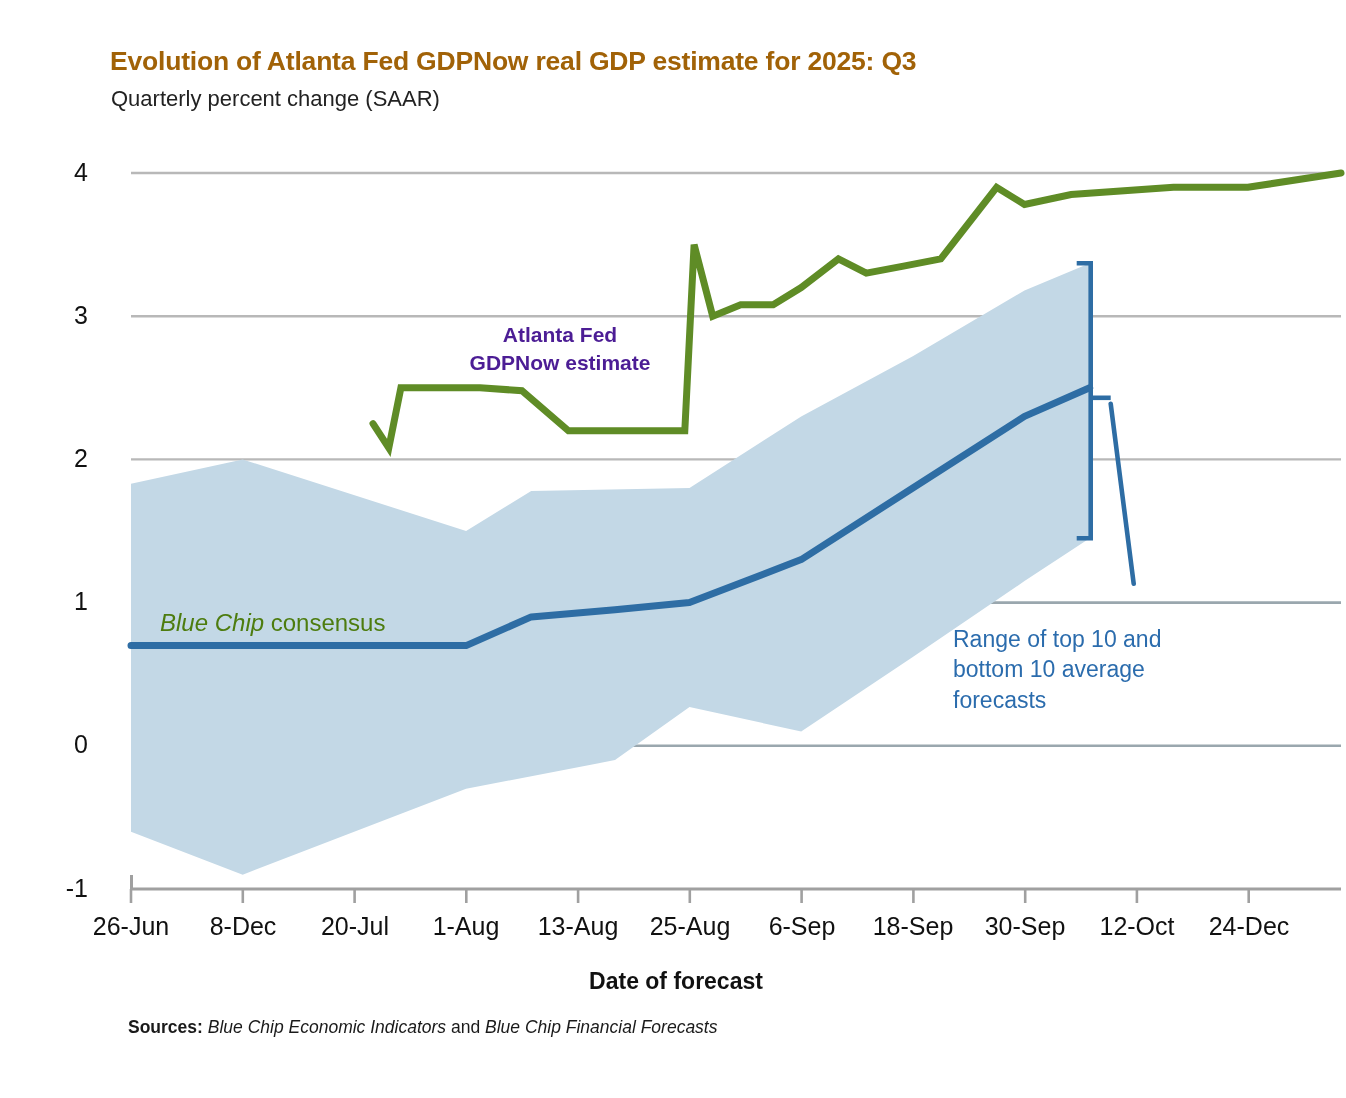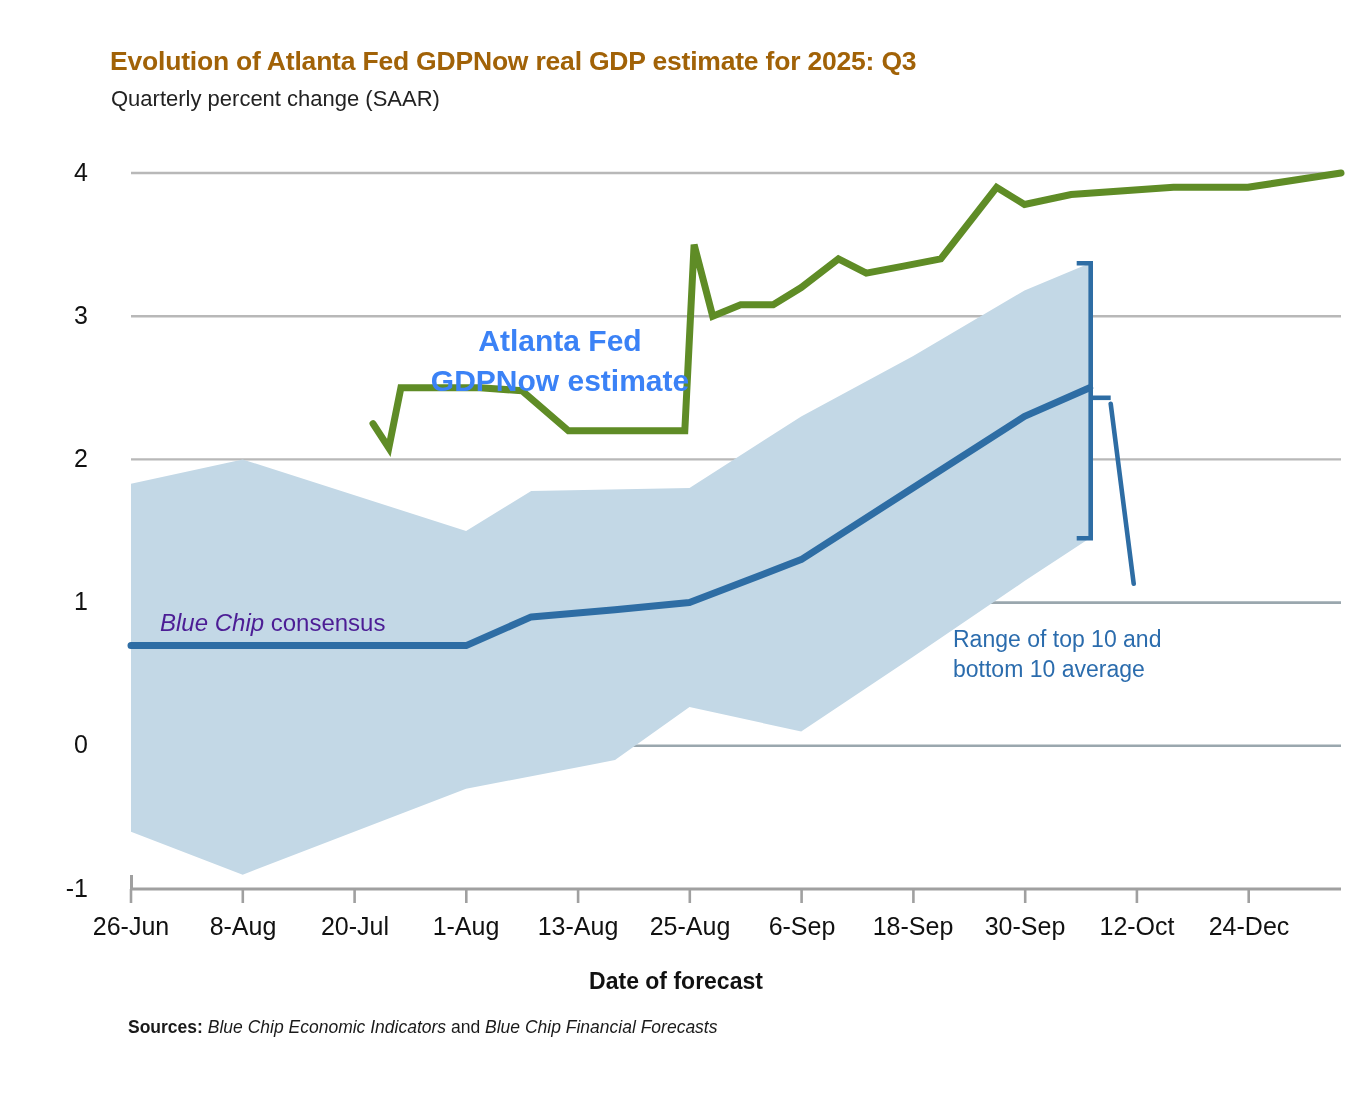--- a/index.html
+++ b/index.html
@@ -5,23 +5,23 @@
 <style>
   html,body{margin:0;padding:0;background:#ffffff;}
   body{width:1346px;height:1098px;font-family:"Liberation Sans",sans-serif;color:#1a1a1a;overflow:hidden;position:relative;}
   #figure{position:absolute;left:0;top:0;width:1346px;height:1098px;}
   .title{position:absolute;left:110px;top:46px;font-size:26.5px;font-weight:bold;letter-spacing:-0.2px;color:#a16207;white-space:nowrap;}
   .subtitle{position:absolute;left:111px;top:86px;font-size:22px;font-weight:normal;color:#222222;white-space:nowrap;}
   #plot{position:absolute;left:0;top:0;width:1346px;height:1098px;}
   .ytick{position:absolute;font-size:25px;font-weight:normal;color:#111111;text-align:right;width:60px;}
   .xtick{position:absolute;font-size:25px;font-weight:normal;color:#111111;text-align:center;white-space:nowrap;}
   .axlabel{position:absolute;font-size:23px;font-weight:bold;color:#111111;text-align:center;white-space:nowrap;}
-  .ann-green{position:absolute;font-size:30px;font-weight:bold;color:#3b82f6;text-align:center;line-height:1.32;white-space:nowrap;}
+  .ann-green{position:absolute;font-size:21px;font-weight:bold;color:#4c1d95;text-align:center;line-height:1.32;white-space:nowrap;}
   .ann-blue-band{position:absolute;font-size:23px;font-weight:normal;color:#2b6cad;text-align:left;line-height:1.32;}
-  .ann-blue-line{position:absolute;font-size:24px;font-weight:normal;color:#4c1d95;white-space:nowrap;}
+  .ann-blue-line{position:absolute;font-size:24px;font-weight:normal;color:#4d7c0f;white-space:nowrap;}
   .ann-blue-line i{font-style:italic;}
   .footnotes{position:absolute;left:128px;top:1014px;width:1205px;font-size:17.5px;line-height:1.56;color:#1a1a1a;}
   .footnotes b{font-weight:bold;}
   .footnotes i{font-style:italic;}
   .fnline{white-space:nowrap;}
 </style>
 </head>
 <body>
 
 <div id="figure">
@@ -77,21 +77,21 @@
   </svg>
 
   <div class="ytick" style="left:28px;top:158px;">4</div>
   <div class="ytick" style="left:28px;top:301px;">3</div>
   <div class="ytick" style="left:28px;top:444px;">2</div>
   <div class="ytick" style="left:28px;top:587px;">1</div>
   <div class="ytick" style="left:28px;top:730px;">0</div>
   <div class="ytick" style="left:28px;top:874px;">-1</div>
 
   <div class="xtick" style="left:61px;top:912px;width:140px;">26-Jun</div>
-  <div class="xtick" style="left:173px;top:912px;width:140px;">8-Aug</div>
+  <div class="xtick" style="left:173px;top:912px;width:140px;">8-Dec</div>
   <div class="xtick" style="left:285px;top:912px;width:140px;">20-Jul</div>
   <div class="xtick" style="left:396px;top:912px;width:140px;">1-Aug</div>
   <div class="xtick" style="left:508px;top:912px;width:140px;">13-Aug</div>
   <div class="xtick" style="left:620px;top:912px;width:140px;">25-Aug</div>
   <div class="xtick" style="left:732px;top:912px;width:140px;">6-Sep</div>
   <div class="xtick" style="left:843px;top:912px;width:140px;">18-Sep</div>
   <div class="xtick" style="left:955px;top:912px;width:140px;">30-Sep</div>
   <div class="xtick" style="left:1067px;top:912px;width:140px;">12-Oct</div>
   <div class="xtick" style="left:1179px;top:912px;width:140px;">24-Dec</div>
 
@@ -102,20 +102,21 @@
     <div>GDPNow estimate</div>
   </div>
 
   <div class="ann-blue-line" style="left:160px;top:609px;">
     <i>Blue Chip</i><span> consensus</span>
   </div>
 
   <div class="ann-blue-band" style="left:953px;top:624px;width:260px;">
     <div>Range of top 10 and</div>
     <div>bottom 10 average</div>
+    <div>forecasts</div>
   </div>
 
   <div class="footnotes">
     <div class="fnline">
       <b>Sources:</b>
       <i>Blue Chip Economic Indicators</i><span> and </span><i>Blue Chip Financial Forecasts</i>
     </div>
   </div>
 
 </div>

